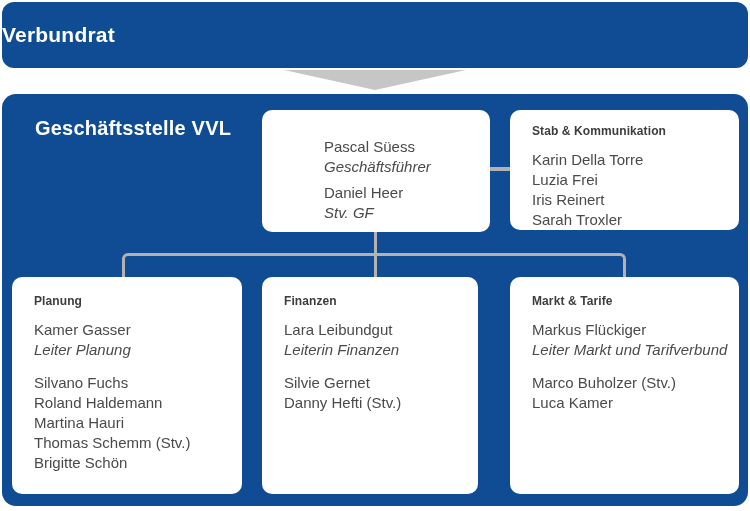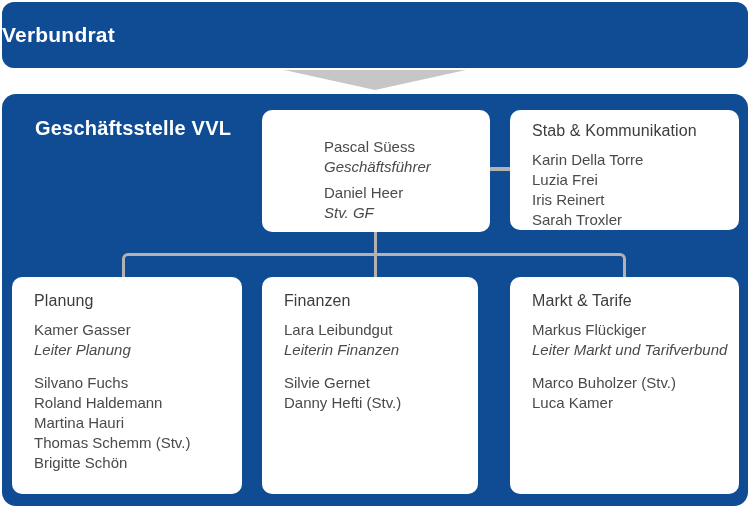--- a/index.html
+++ b/index.html
@@ -66,21 +66,21 @@
   .gf-inner{padding:27px 0 0 62px;}
   .card-stab{left:508px;top:16px;width:229px;height:120px;}
   .card-stab .card-inner{padding:11px 0 0 22px;}
   .card-bottom{top:183px;width:230px;height:217px;}
   .card-planung{left:10px;}
   .card-finanzen{left:260px;width:216px;}
   .card-markt{left:508px;width:229px;}
   .card-bottom .card-inner{padding:14px 0 0 22px;}
 
   .card-title{
-    color:var(--heading-color);font-size:16px;font-weight:normal;
+    color:var(--heading-color);font-size:12px;font-weight:bold;
     margin-bottom:9px;letter-spacing:.1px;
   }
   .person{white-space:nowrap;}
   .role{font-style:italic;}
   .gap{height:13px;}
   .gap-sm{height:6px;}
 </style>
 </head>
 <body>
 

